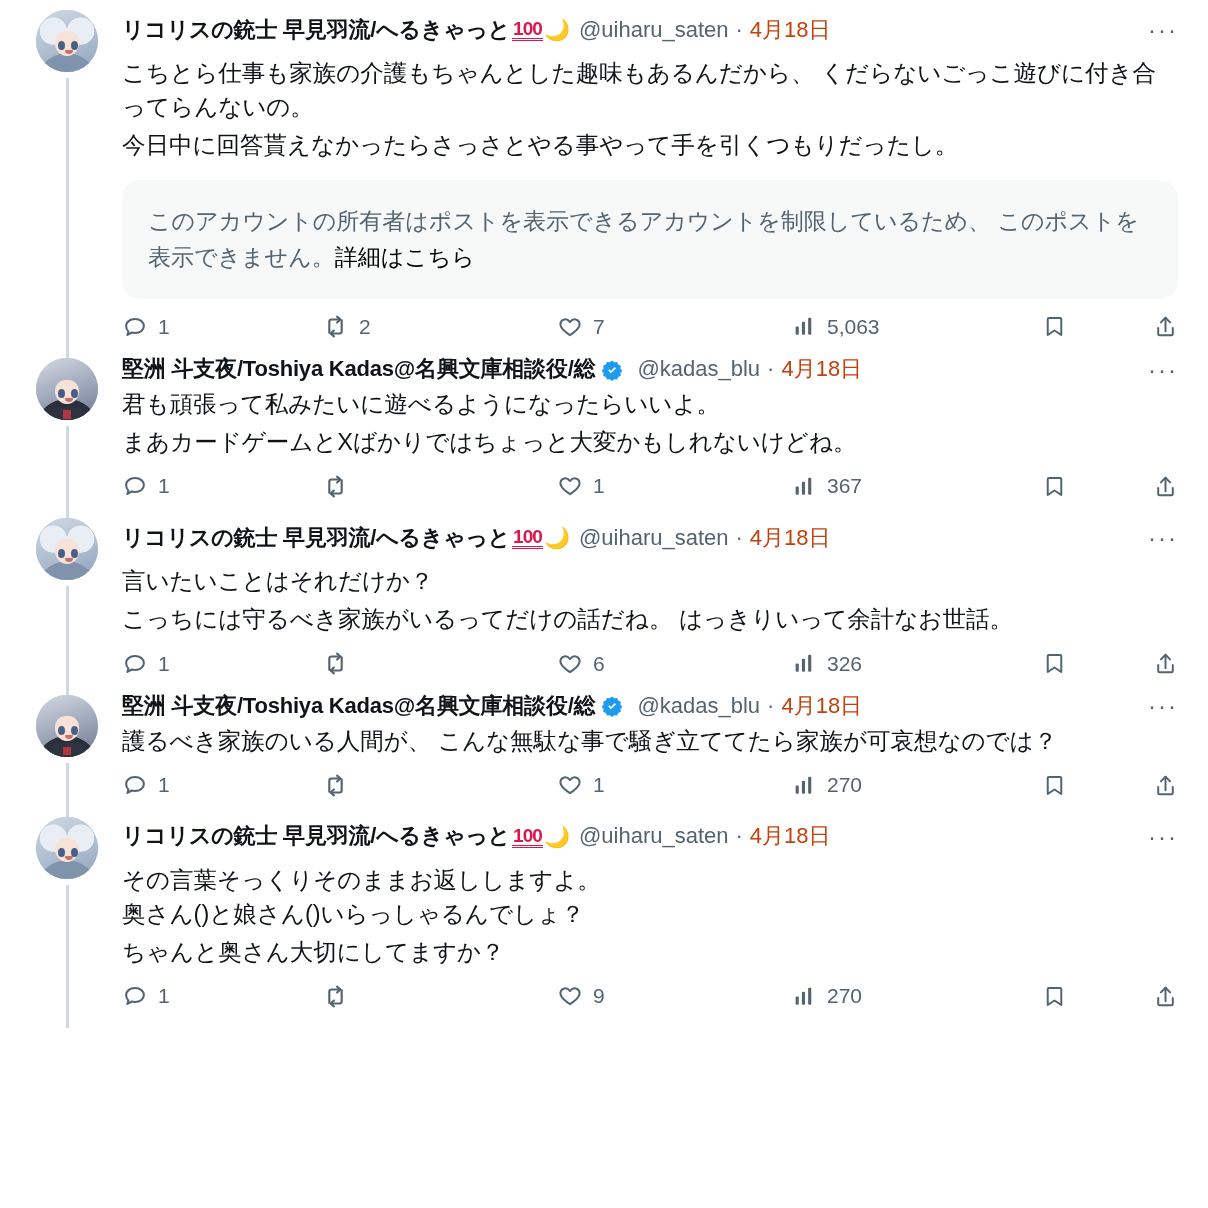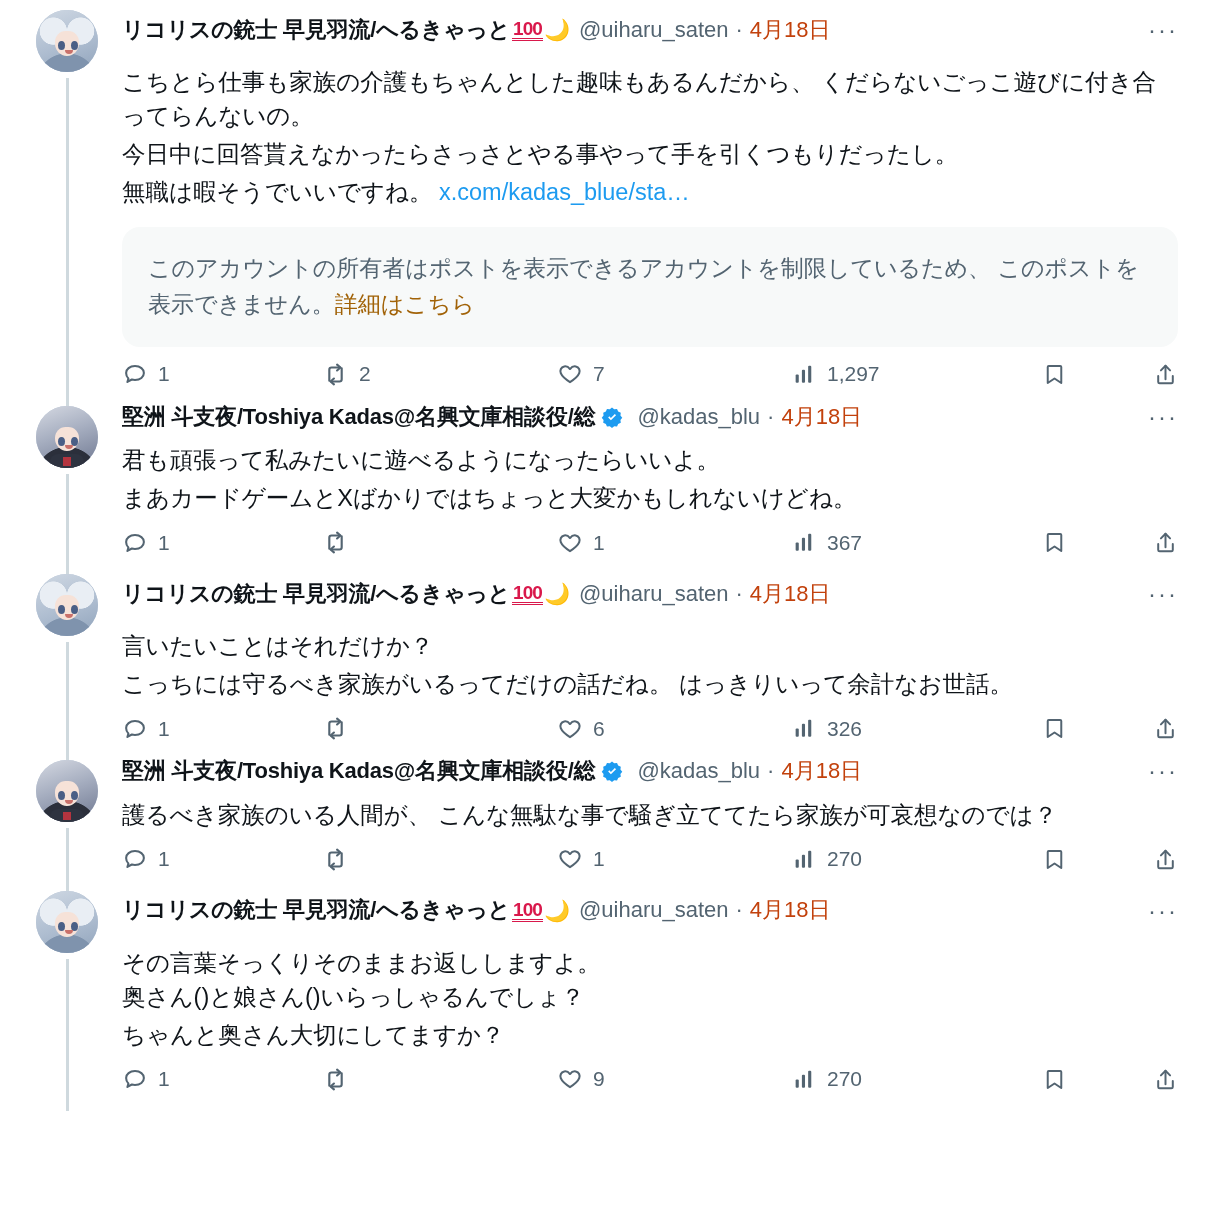--- a/index.html
+++ b/index.html
@@ -149,21 +149,21 @@
     font-size: 24px;
     letter-spacing: 2px;
     padding-left: 12px;
     cursor: pointer;
     line-height: 1;
   }
   .tweet-text {
     font-size: 23.5px;
     line-height: 1.45;
     color: #0f1419;
-    margin-top: 13px;
+    margin-top: 4px;
     white-space: pre-wrap;
     word-break: break-word;
   }
   .tweet-text.block + .tweet-text.block {
     margin-top: 4px;
   }
   .tweet-text .link {
     color: #1d9bf0;
     cursor: pointer;
   }
@@ -171,21 +171,21 @@
     margin-top: 18px;
     border-radius: 18px;
     background: #f7f9f9;
     padding: 24px 26px;
     font-size: 23px;
     line-height: 1.55;
     color: #536471;
     box-sizing: border-box;
   }
   .quote-card .more-link {
-    color: #a16207;
+    color: #000000;
     cursor: pointer;
   }
   .actions {
     display: flex;
     align-items: center;
     margin-top: 14px;
     padding-bottom: 8px;
     color: #536471;
     font-size: 21px;
   }
@@ -239,21 +239,20 @@
           <span class="display-name">リコリスの銃士 早見羽流/へるきゃっと</span>
           <span class="badge100">100</span>
           <span class="emoji">🌙</span>
           <span class="handle">@uiharu_saten</span>
           <span class="dot-sep">·</span>
           <span class="date">4月18日</span>
           <span class="more-btn">···</span>
         </div>
         <div class="tweet-text block">こちとら仕事も家族の介護もちゃんとした趣味もあるんだから、 くだらないごっこ遊びに付き合ってらんないの。</div>
         <div class="tweet-text block">今日中に回答貰えなかったらさっさとやる事やって手を引くつもりだったし。</div>
-        <div class="tweet-text block"><span>無職は暇そうでいいですね。 </span><span class="link">x.com/kadas_blue/sta…</span></div>
         <div class="quote-card"><span>このアカウントの所有者はポストを表示できるアカウントを制限しているため、 このポストを表示できません。</span><span class="more-link">詳細はこちら</span></div>
         <div class="actions">
           <div class="action a-reply">
             <span>
               <svg width="26" height="26" viewBox="0 0 24 24" fill="none" stroke="#536471" stroke-width="1.9">
                 <path d="M3.8 11.1c0-3.6 3.3-6.4 8.2-6.4s8.2 2.8 8.2 6.4-3.3 6.4-8.2 6.4c-1 0-2-.1-2.9-.4L5 19.3l.9-3.2c-1.3-1.2-2.1-2.8-2.1-5z" stroke-linejoin="round"></path>
               </svg>
             </span>
             <span class="count">1</span>
           </div>
@@ -277,21 +276,21 @@
             <span class="count">7</span>
           </div>
           <div class="action a-views">
             <span>
               <svg width="25" height="25" viewBox="0 0 24 24" fill="#536471">
                 <rect x="3.5" y="12" width="3" height="8" rx="1"></rect>
                 <rect x="9.5" y="7.5" width="3" height="12.5" rx="1"></rect>
                 <rect x="15.5" y="3.5" width="3" height="16.5" rx="1"></rect>
               </svg>
             </span>
-            <span class="count">1,297</span>
+            <span class="count">5,063</span>
           </div>
           <div class="action a-bookmark">
             <span>
               <svg width="25" height="25" viewBox="0 0 24 24" fill="none" stroke="#536471" stroke-width="1.9" stroke-linejoin="round">
                 <path d="M6.5 3.8h11a1 1 0 0 1 1 1v15.4l-6.5-4.4-6.5 4.4V4.8a1 1 0 0 1 1-1z"></path>
               </svg>
             </span>
           </div>
           <div class="action a-share">
             <span>

